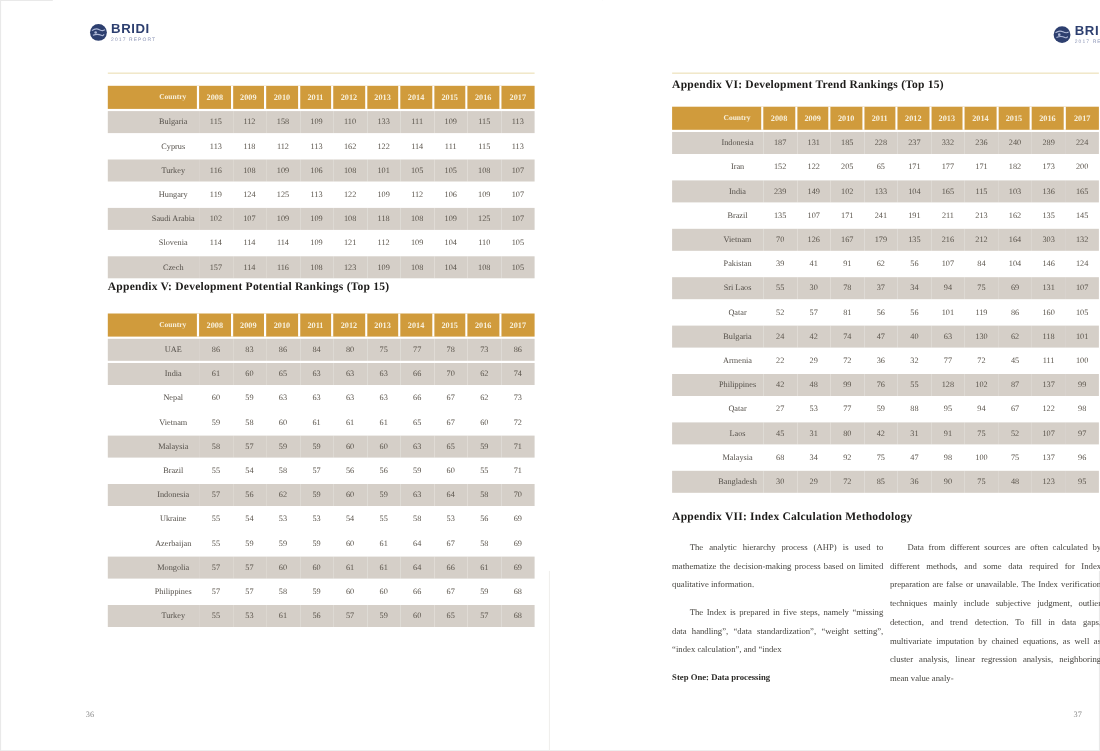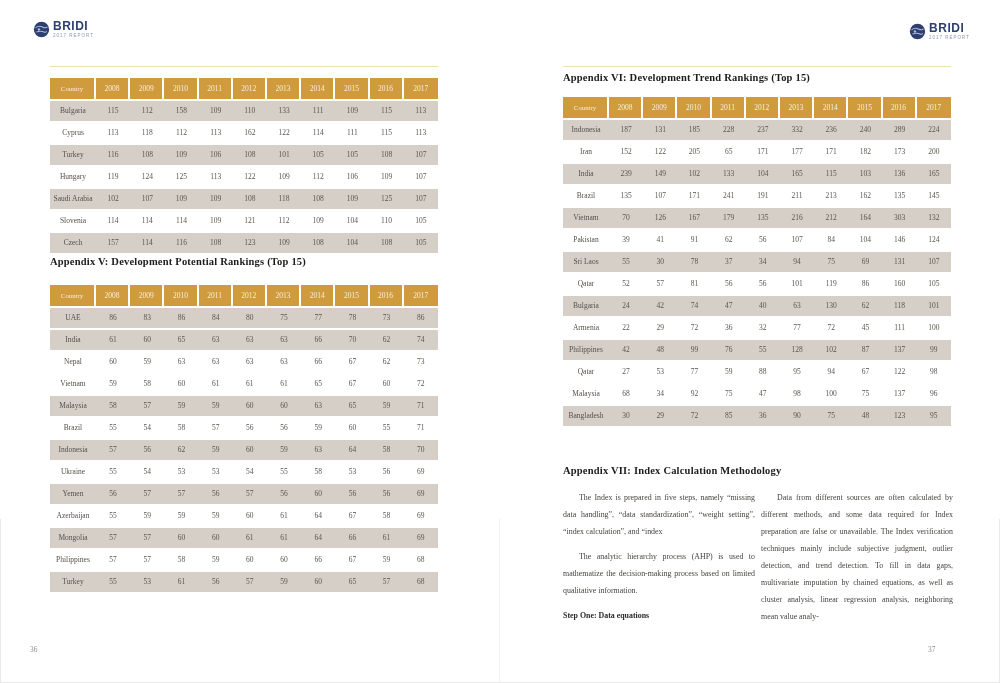--- a/index.html
+++ b/index.html
@@ -1,21 +1,21 @@
 <!DOCTYPE html>
 <html><head>
 <meta charset="utf-8">
 <style>
   html,body{margin:0;padding:0;}
   body{
     width:1000px;height:683px;position:relative;background:#ffffff;
     font-family:"Liberation Serif", serif;color:#3c3a36;overflow:hidden;
     box-shadow:inset 0 0 0 1px #e9e9e9;
   }
-  .page{position:absolute;top:0;width:500px;height:519px;background:#fff;}
+  .page{position:absolute;top:0;width:500px;height:519px;background:#fff;margin-left:48px;}
   .page.left{left:0;}
   .page.right{left:500px;}
   .spine{position:absolute;left:499px;top:0;width:1px;height:683px;background:#f0efed;}
 
   
   .logo{position:absolute;display:flex;align-items:center;gap:3px;}
   .logo .globe{width:17px;height:17px;flex:0 0 auto;}
   .logo .brand{font-family:"Liberation Sans",sans-serif;font-weight:bold;font-size:12px;
     letter-spacing:.5px;color:#2d3f6f;line-height:11px;}
   .logo .sub{font-family:"Liberation Sans",sans-serif;font-size:4.5px;letter-spacing:1px;
@@ -23,27 +23,27 @@
   .logo.left-side{left:33px;top:21px;position:absolute;}
 
   .header-rule{position:absolute;height:1px;background:#ecdfb4;}
 
   
   .sec-title{position:absolute;font-size:10.5px;font-weight:bold;color:#1d1c1a;letter-spacing:.2px;}
 
   
   table.rank{border-collapse:separate;border-spacing:0 2px;table-layout:fixed;width:388px;
     position:absolute;font-size:7.5px;}
-  table.rank th{background:#d09b3c;color:#f7efda;font-weight:normal;text-align:center;
+  table.rank th{background:#d09b3c;color:#f7efda;font-weight:bold;text-align:center;
     padding:6px 0 6px 0;border-right:2px solid #ffffff;font-size:7.5px;}
   table.rank th:last-child{border-right:none;}
   table.rank th:first-child{font-size:6.8px;}
   table.rank td{text-align:center;padding:6px 1px;color:#5b554c;background:#ffffff;
     line-height:8px;word-wrap:break-word;}
-  table.rank td:first-child, table.rank th:first-child{width:44px;}
+  table.rank td:first-child, table.rank th:first-child{width:44px;padding-left:37px;}
   table.rank tr.striped td{background:#d5cfc8;}
   table.rank td.country{color:#55504a;}
 
   
   .textcol{position:absolute;width:192px;font-size:7.9px;line-height:17px;
     text-align:justify;color:#46443f;}
   .textcol p{margin:0 0 8px 0;text-indent:16px;}
   .textcol p.step{font-weight:bold;text-indent:0;color:#2b2a27;}
 
   .pagenum{position:absolute;font-size:7.5px;color:#8c8c8c;}
@@ -295,33 +295,20 @@
           <td>54</td>
           <td>53</td>
           <td>53</td>
           <td>54</td>
           <td>55</td>
           <td>58</td>
           <td>53</td>
           <td>56</td>
           <td>69</td>
         </tr>
-        <tr class="striped">
-          <td class="country">Yemen</td>
-          <td>56</td>
-          <td>57</td>
-          <td>57</td>
-          <td>56</td>
-          <td>57</td>
-          <td>56</td>
-          <td>60</td>
-          <td>56</td>
-          <td>56</td>
-          <td>69</td>
-        </tr>
         <tr>
           <td class="country">Azerbaijan</td>
           <td>55</td>
           <td>59</td>
           <td>59</td>
           <td>59</td>
           <td>60</td>
           <td>61</td>
           <td>64</td>
           <td>67</td>
@@ -556,20 +543,33 @@
           <td>53</td>
           <td>77</td>
           <td>59</td>
           <td>88</td>
           <td>95</td>
           <td>94</td>
           <td>67</td>
           <td>122</td>
           <td>98</td>
         </tr>
+        <tr class="striped">
+          <td class="country">Laos</td>
+          <td>45</td>
+          <td>31</td>
+          <td>80</td>
+          <td>42</td>
+          <td>31</td>
+          <td>91</td>
+          <td>75</td>
+          <td>52</td>
+          <td>107</td>
+          <td>97</td>
+        </tr>
         <tr>
           <td class="country">Malaysia</td>
           <td>68</td>
           <td>34</td>
           <td>92</td>
           <td>75</td>
           <td>47</td>
           <td>98</td>
           <td>100</td>
           <td>75</td>
@@ -588,22 +588,22 @@
           <td>48</td>
           <td>123</td>
           <td>95</td>
         </tr>
       </tbody>
     </table>
 
   <div class="sec-title" style="left:63px;top:465px;">Appendix VII: Index Calculation Methodology</div>
 
   <div class="textcol" style="left:63px;top:489px;">
+    <p>The analytic hierarchy process (AHP) is used to mathematize the decision-making process based on limited qualitative information.</p>
     <p>The Index is prepared in five steps, namely “missing data handling”, “data standardization”, “weight setting”, “index calculation”, and “index</p>
-    <p>The analytic hierarchy process (AHP) is used to mathematize the decision-making process based on limited qualitative information.</p>
-    <p class="step">Step One: Data equations</p>
+    <p class="step">Step One: Data processing</p>
   </div>
   <div class="textcol" style="left:261px;top:489px;">
     <p>Data from different sources are often calculated by different methods, and some data required for Index preparation are false or unavailable. The Index verification techniques mainly include subjective judgment, outlier detection, and trend detection. To fill in data gaps, multivariate imputation by chained equations, as well as cluster analysis, linear regression analysis, neighboring mean value analy-</p>
   </div>
 
   <div class="pagenum" style="left:428px;top:645px;">37</div>
 </div>
 
 </body></html>

